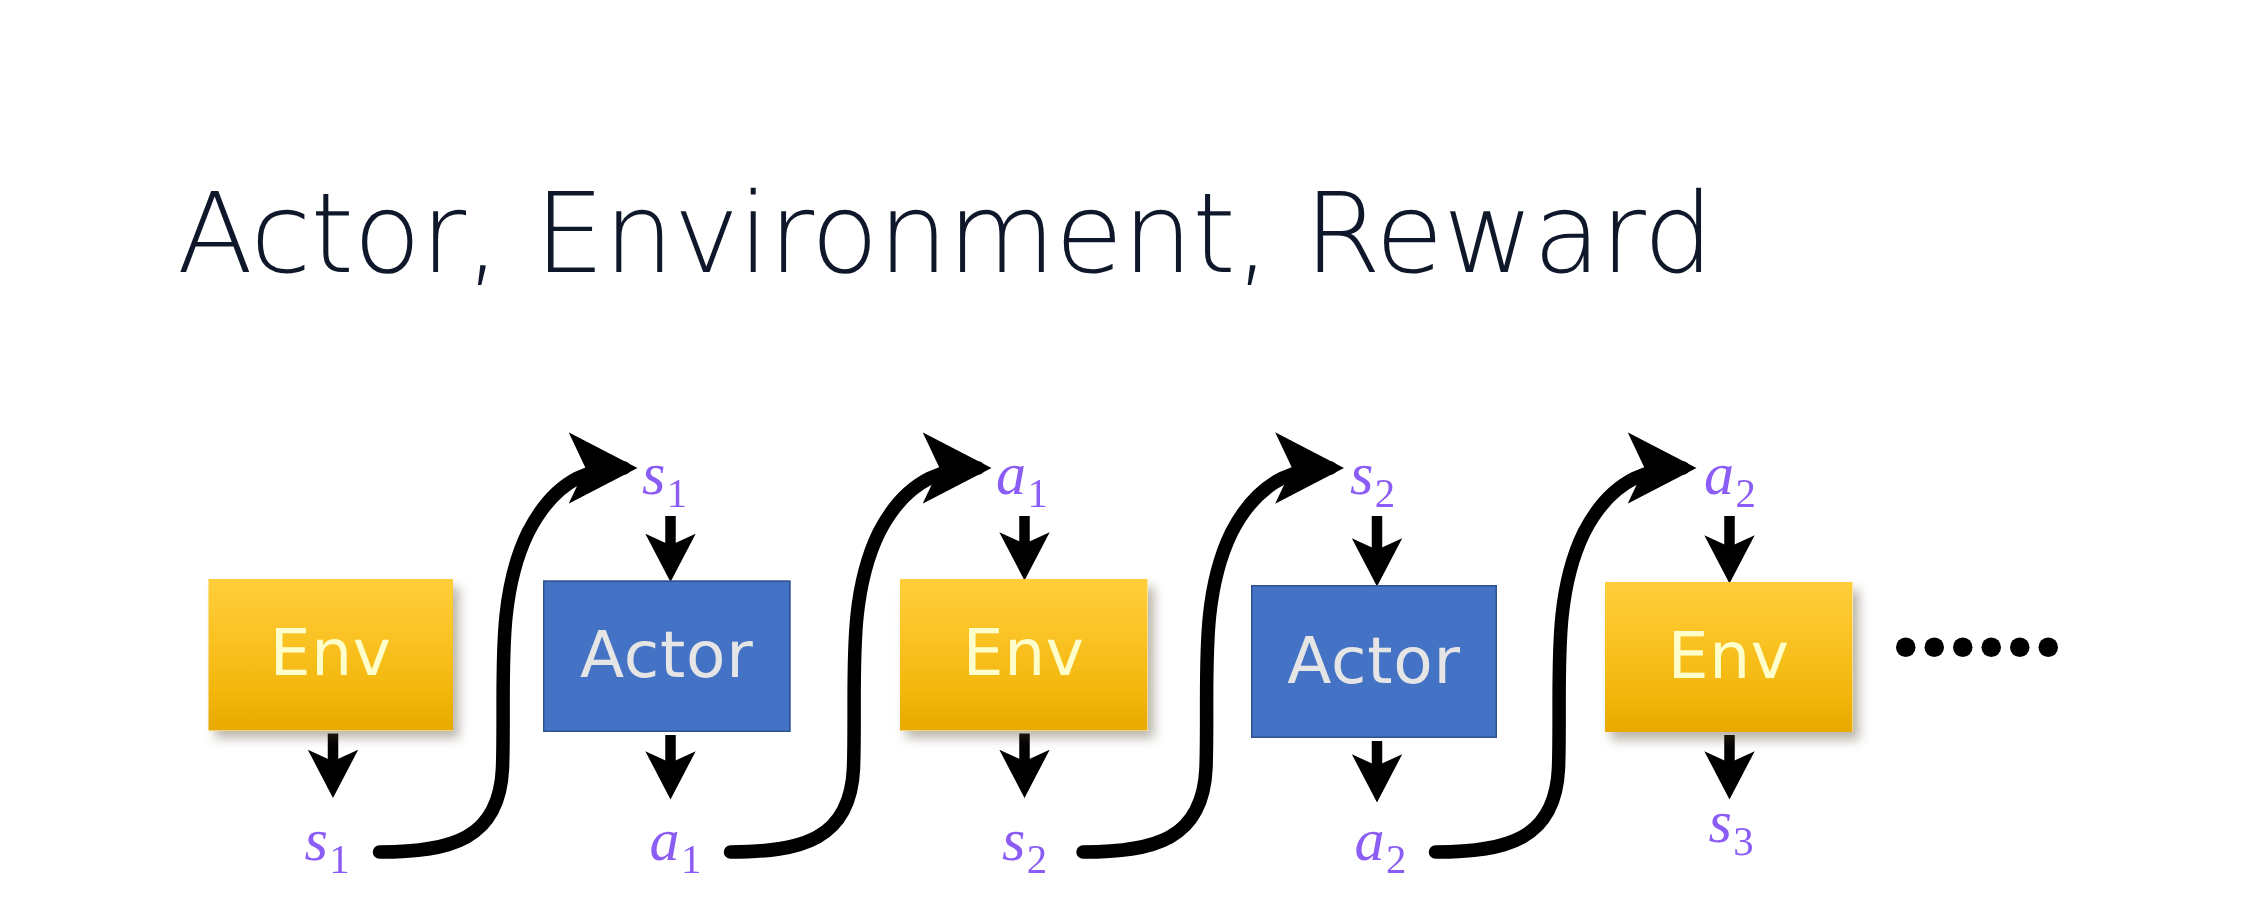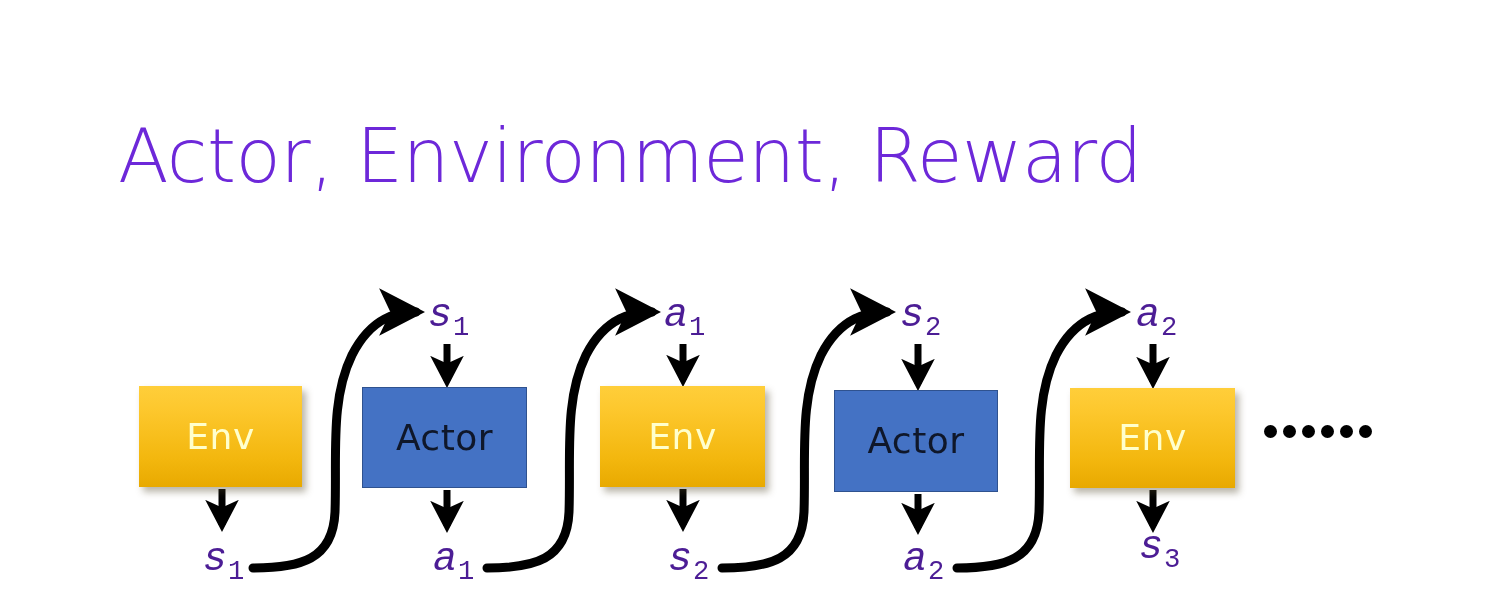--- a/index.html
+++ b/index.html
@@ -25,21 +25,21 @@
   }
 
   
   #slide-title {
     position: absolute;
     left: 118px;
     top: 119px;
     font-family: "DejaVu Sans", "Liberation Sans", sans-serif;
     font-size: 74px;
     font-weight: 300;
-    color: #6d28d9;
+    color: #0f172a;
     letter-spacing: -0.5px;
     white-space: nowrap;
     line-height: 1.0;
   }
 
   
   #diagram {
     position: absolute;
     left: 0;
     top: 0;
@@ -56,47 +56,47 @@
     pointer-events: none;
   }
 
   
   .node {
     position: absolute;
     box-sizing: border-box;
     display: flex;
     align-items: center;
     justify-content: center;
-    font-size: 36px;
+    font-size: 43px;
     line-height: 1;
     letter-spacing: 0.5px;
     font-weight: 400;
     font-family: "DejaVu Sans", "Liberation Sans", sans-serif;
   }
 
   .node.env {
     background: linear-gradient(to bottom, #FFCE3A 0%, #FDC82E 22%, #F3B70E 72%, #E8A900 100%);
     color: #FFFFCC;
     box-shadow: 4px 5px 7px rgba(80, 70, 40, 0.40);
     border: none;
   }
 
   .node.actor {
     background: #4472C4;
-    color: #0f172a;
+    color: #e5e5e5;
     border: 1.5px solid #2F528F;
   }
 
   
   .mathlabel {
     position: absolute;
-    font-family: Liberation Mono, monospace;
+    font-family: Liberation Serif, serif;
     font-style: italic;
     font-size: 40px;
-    color: #4c1d95;
+    color: #8b5cf6;
     white-space: nowrap;
     line-height: 1;
   }
   .mathlabel .sub {
     font-size: 0.68em;
     font-style: normal;
     vertical-align: -0.32em;
     margin-left: 1px;
     letter-spacing: 0;
   }

